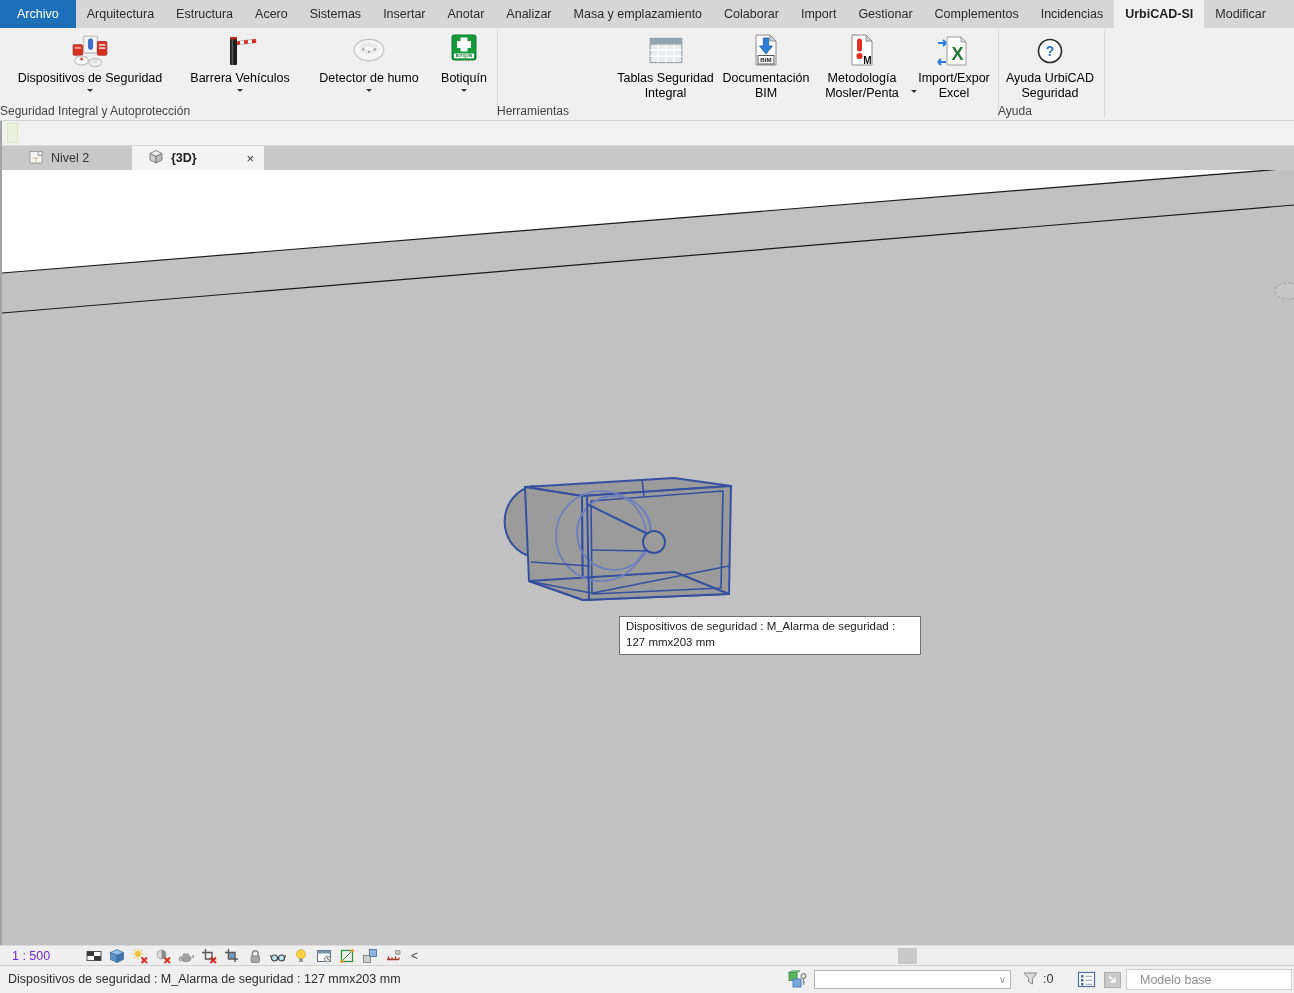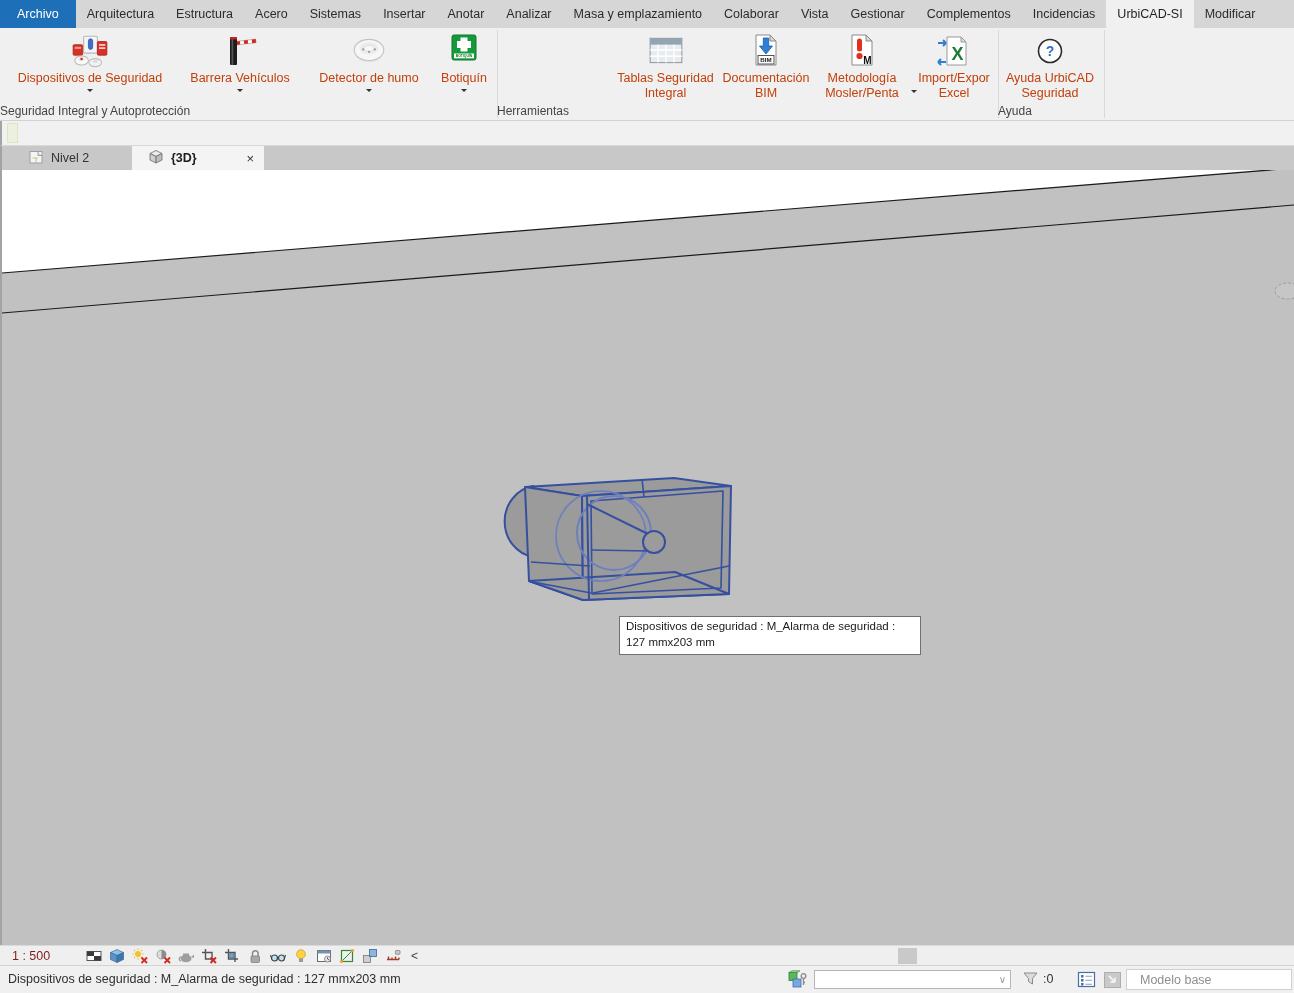--- a/index.html
+++ b/index.html
@@ -3,49 +3,49 @@
 <meta charset="utf-8">
 <style>
   html,body{margin:0;padding:0;background:#e9e9e9;}
   *{box-sizing:border-box;font-family:"Liberation Sans",sans-serif;}
   #app{position:relative;width:1294px;height:993px;overflow:hidden;background:#f0f0f0;}
 
   
   #menubar{position:absolute;left:0;top:0;width:1294px;height:28px;background:#d6d6d6;display:flex;align-items:stretch;}
   .mtab{display:flex;align-items:center;padding:0 11px;font-size:12.5px;color:#2b2b2b;cursor:default;white-space:nowrap;}
   .mtab.file{background:#1d70b7;color:#ffffff;padding:2px 17px;}
-  .mtab.active{background:#f0f0f0;color:#1f1f1f;}
+  .mtab.active{background:#f0f0f0;color:#1f1f1f;font-weight:bold;}
 
   
   #ribbon{position:absolute;left:0;top:28px;width:1294px;height:93px;background:#f0f0f0;border-bottom:1px solid #d2d2d2;}
   .psep{position:absolute;top:2px;height:88px;width:0;border-left:1px solid #d9d9d9;}
   .pcaption{position:absolute;top:76px;height:15px;font-size:12px;color:#444;text-align:left;white-space:nowrap;}
   .rb{position:absolute;top:4px;height:86px;text-align:center;cursor:default;}
   .ricon{height:38px;display:flex;align-items:center;justify-content:center;}
-  .rlabel{margin-top:1px;font-size:12.5px;line-height:14.5px;color:#c2410c;}
+  .rlabel{margin-top:1px;font-size:12.5px;line-height:14.5px;color:#000000;}
   .drop{display:block;margin:3px auto 0;width:0;height:0;border:3.5px solid transparent;border-top-color:#333;}
   .sidedrop{position:absolute;right:-9px;top:58px;width:0;height:0;border:3.5px solid transparent;border-top-color:#333;}
 
   
   #substrip{position:absolute;left:0;top:121px;width:1294px;height:25px;background:#f1f1f1;border-left:2px solid #a3a3a3;border-bottom:1px solid #d9d9d9;}
   #greenblock{position:absolute;left:5px;top:2px;width:11px;height:20px;background:#ecf1dd;border:1px solid #dde5c9;}
   #tabbar{position:absolute;left:0;top:146px;width:1294px;height:24px;background:#c8c8c8;border-left:2px solid #a3a3a3;}
   .vtab{position:absolute;top:0;height:24px;display:flex;align-items:center;gap:7px;padding:0 10px;font-size:12.5px;color:#333;}
   #vtab-plan{left:16px;width:130px;border-right:1px solid #b7b7b7;}
   #vtab-3d{left:130px;width:132px;background:#f4f4f4;color:#1c1c1c;font-weight:600;padding-left:16px;}
   .tabclose{margin-left:auto;font-size:13px;color:#333;font-weight:400;cursor:pointer;line-height:1;}
 
   
   #viewport{position:absolute;left:0;top:170px;width:1294px;height:775px;background:#ffffff;border-left:2px solid #a3a3a3;overflow:hidden;}
   #vpsvg{position:absolute;left:0;top:0;}
   #tooltip{position:absolute;left:617px;top:446px;width:302px;background:#ffffff;border:1px solid #707070;padding:2px 6px 4px 6px;font-size:11.5px;line-height:1.35;color:#1a1a1a;}
 
   
   #vcbar{position:absolute;left:0;top:945px;width:1294px;height:20px;background:#efefef;border-top:1px solid #dadada;}
-  #vcscale{position:absolute;left:12px;top:3px;font-size:12.5px;color:#7f1d1d;}
+  #vcscale{position:absolute;left:12px;top:3px;font-size:12.5px;color:#6d28d9;}
   #vcicons{position:absolute;left:86px;top:1px;height:18px;display:flex;align-items:center;gap:7px;}
   #vcicons svg{display:block;}
   #vcchevron{font-size:12px;color:#444;margin-left:3px;}
   #hthumb{position:absolute;left:898px;top:2px;width:19px;height:16px;background:#c9c9c9;}
 
   
   #statusbar{position:absolute;left:0;top:965px;width:1294px;height:28px;background:#f0f0f0;border-top:1px solid #d2d2d2;}
   #statusmsg{position:absolute;left:8px;top:6px;font-size:12.5px;color:#2e2e2e;white-space:nowrap;}
   #worksets-ic{position:absolute;left:787px;top:4px;}
   #wscombo{position:absolute;left:814px;top:4px;width:197px;height:19px;background:#ffffff;border:1px solid #b6b6b6;display:flex;align-items:center;justify-content:flex-end;padding-right:4px;}
@@ -65,21 +65,21 @@
     <div class="mtab file">Archivo</div>
     <div class="mtab">Arquitectura</div>
     <div class="mtab">Estructura</div>
     <div class="mtab">Acero</div>
     <div class="mtab">Sistemas</div>
     <div class="mtab">Insertar</div>
     <div class="mtab">Anotar</div>
     <div class="mtab">Analizar</div>
     <div class="mtab">Masa y emplazamiento</div>
     <div class="mtab">Colaborar</div>
-    <div class="mtab">Vista</div>
+    <div class="mtab">Import</div>
     <div class="mtab">Gestionar</div>
     <div class="mtab">Complementos</div>
     <div class="mtab">Incidencias</div>
     <div class="mtab active">UrbiCAD-SI</div>
     <div class="mtab">Modificar</div>
   </div>
 
   <div id="ribbon">
 
     <div class="rb" style="left:8px;width:164px;">

